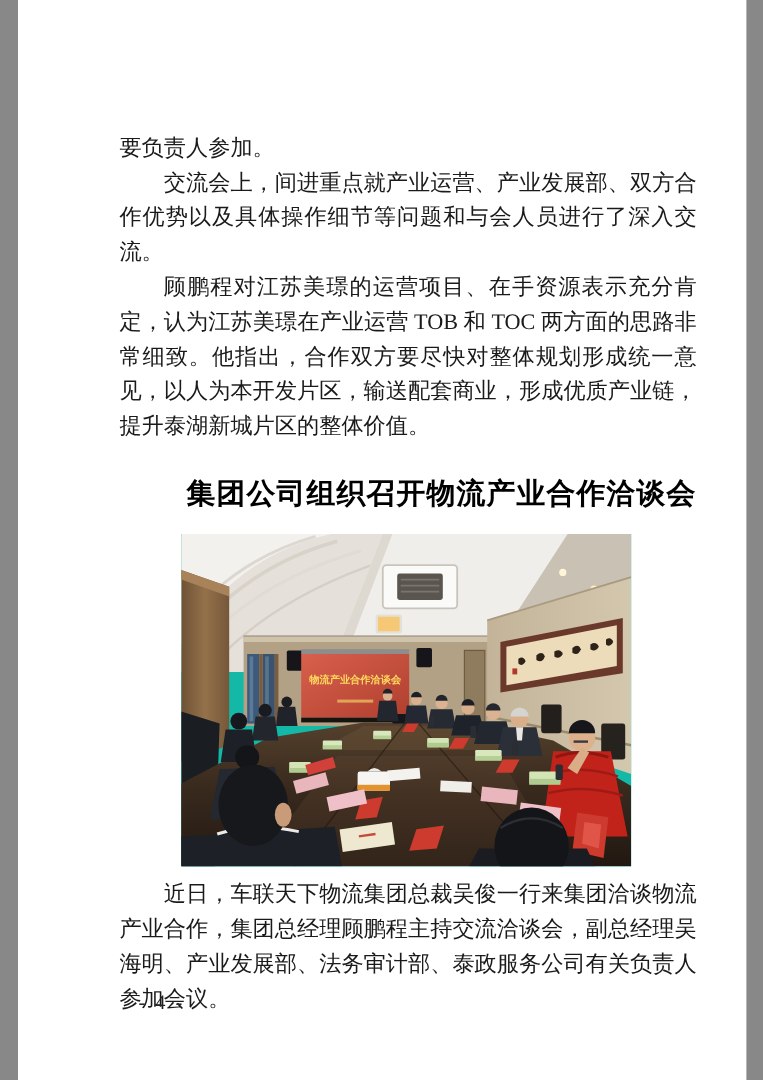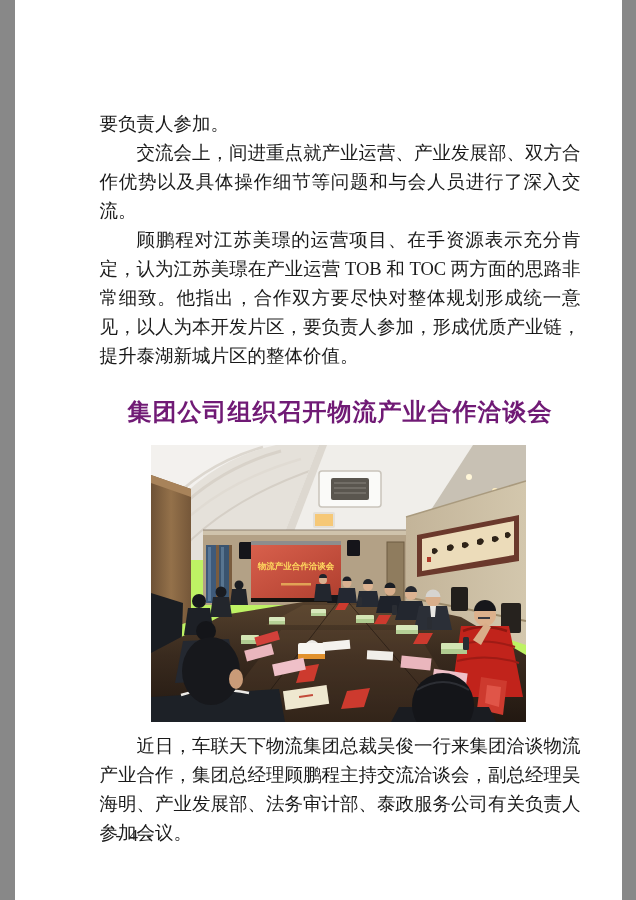--- a/index.html
+++ b/index.html
@@ -22,50 +22,50 @@
     text-align:justify;
     color:#1a1a1a;
   }
   .indent{text-indent:2em;}
   .byline{float:right;}
   .article-title{
     margin:26px 0 0 0;
     font-size:24px;
     line-height:30px;
     font-weight:bold;
-    text-align:center;
-    color:#701a75;
+    text-align:right;
+    color:#000000;
     letter-spacing:1px;
   }
   .photo-frame{
     position:relative;
     width:375px;height:277px;
     margin:18px 16px 0 51px;
     overflow:hidden;
-    background:#bef264;
+    background:#14b8a6;
   }
   .photo-frame svg{display:block;width:375px;height:277px;}
   .page-footer{
     position:absolute;left:101px;top:826px;
     font-size:17px;line-height:20px;color:#222;
     letter-spacing:2px;
   }
 </style>
 </head>
 <body>
 
 <div class="page">
 
   <div class="content">
 
     <p class="para">要负责人参加。</p>
 
     <p class="para indent">交流会上，间进重点就产业运营、产业发展部、双方合作优势以及具体操作细节等问题和与会人员进行了深入交流。</p>
 
-    <p class="para indent"><span>顾鹏程对江苏美璟的运营项目、在手资源表示充分肯定，认为江苏美璟在产业运营 TOB 和 TOC 两方面的思路非常细致。他指出，合作双方要尽快对整体规划形成统一意见，以人为本开发片区，要负责人参加，形成优质产业链，提升泰湖新城片区的整体价值。</span></p>
+    <p class="para indent"><span>顾鹏程对江苏美璟的运营项目、在手资源表示充分肯定，认为江苏美璟在产业运营 TOB 和 TOC 两方面的思路非常细致。他指出，合作双方要尽快对整体规划形成统一意见，以人为本开发片区，输送配套商业，形成优质产业链，提升泰湖新城片区的整体价值。</span></p>
 
     <h1 class="article-title">集团公司组织召开物流产业合作洽谈会</h1>
 
     <div class="photo-frame">
       <svg viewBox="0 0 375 277" xmlns="http://www.w3.org/2000/svg">
         <defs>
           <linearGradient id="screenGrad" x1="0" y1="0" x2="1" y2="1">
             <stop offset="0" stop-color="#d8604c"></stop>
             <stop offset="1" stop-color="#b03f2f"></stop>
           </linearGradient>

